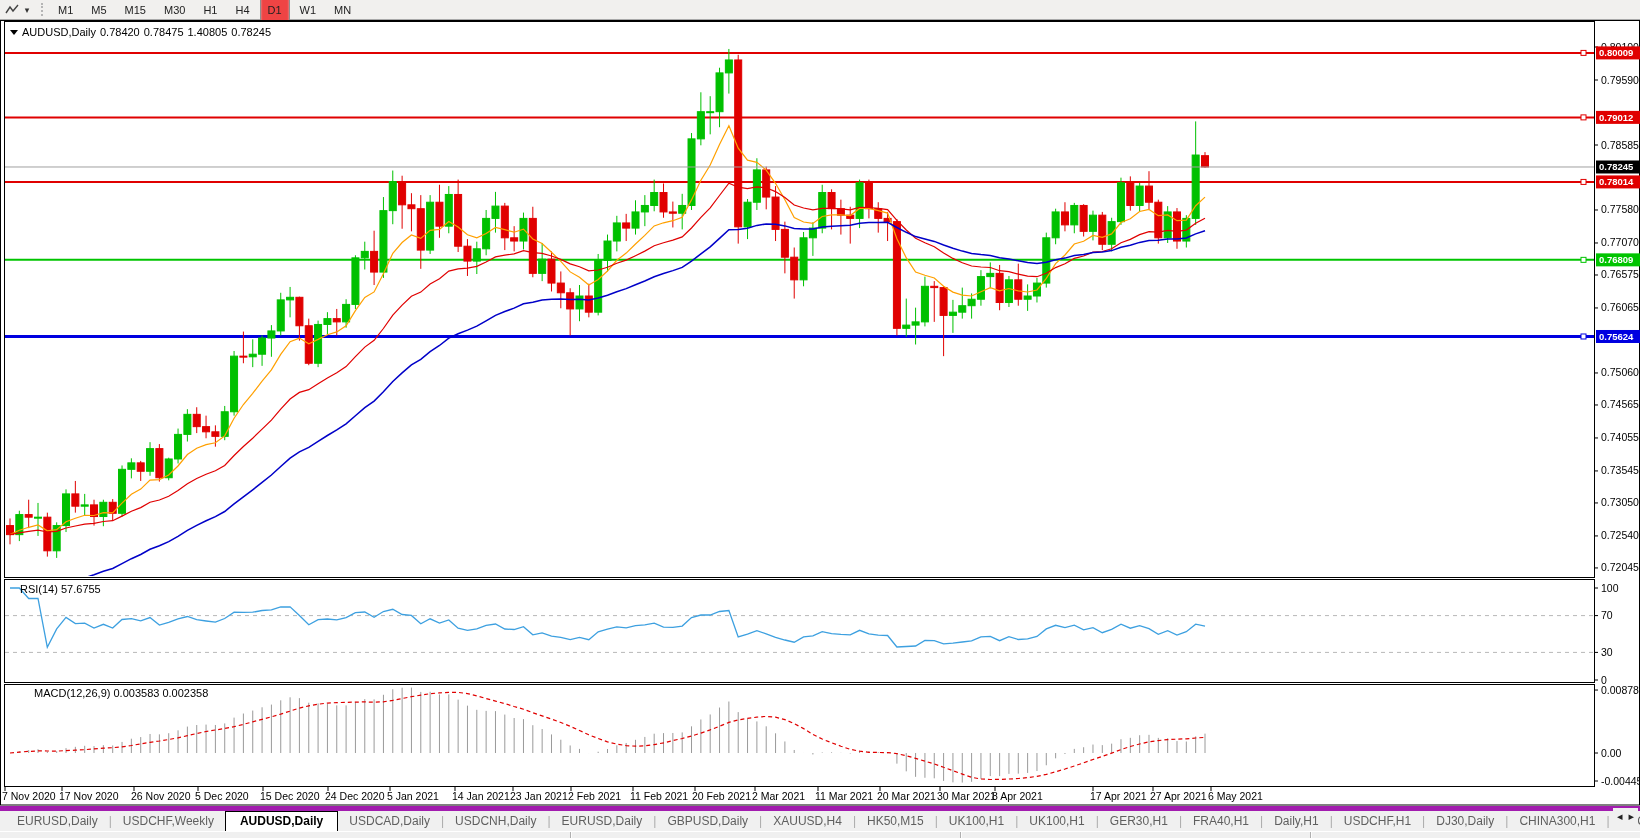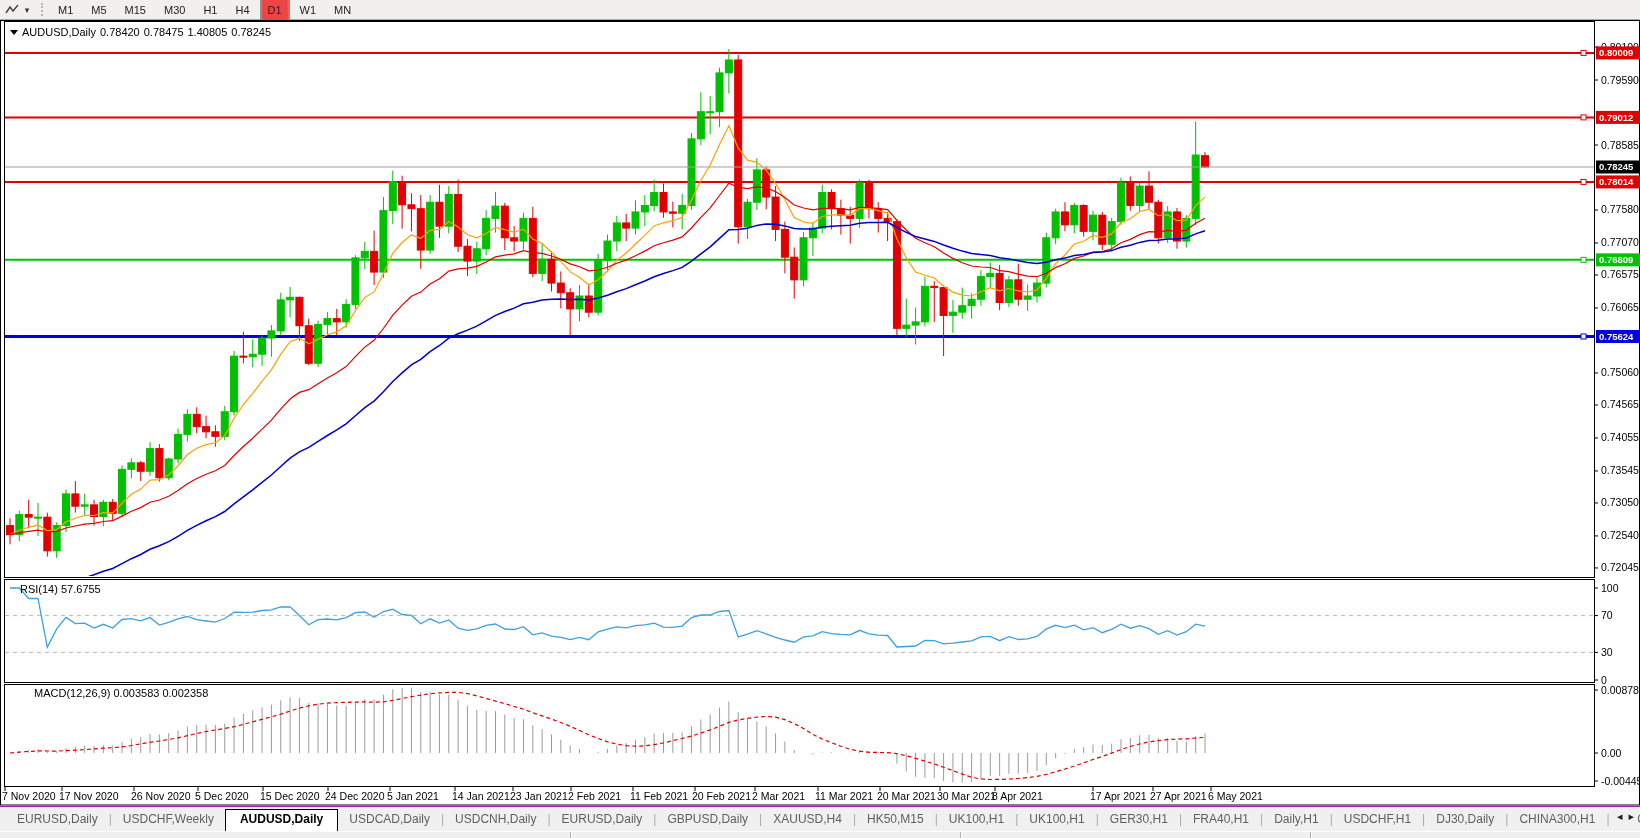--- a/index.html
+++ b/index.html
@@ -14,21 +14,21 @@
   .tf-btn.active{background:#ef4444;border:1px solid #8f8f8f;box-shadow:inset 0 0 2px #cfcfcf;}
   #win{position:absolute;left:0;top:20px;width:1639px;height:785px;}
   #gfx{position:absolute;left:0;top:0;}
   #chart-title{position:absolute;left:10px;top:6px;font-size:11px;color:#000;display:flex;align-items:center;gap:4px;}
   #chart-title b{font-weight:normal;}
   .caret-down{width:0;height:0;border-left:4px solid transparent;border-right:4px solid transparent;border-top:5px solid #000;display:inline-block;}
   .ind-label{position:absolute;font-size:11px;color:#000;}
   svg text{font-family:"Liberation Sans",sans-serif;font-size:10.5px;fill:#000;}
   svg text.boxlbl{font-size:9.5px;font-weight:bold;fill:#fff;}
   #tabbar{position:absolute;left:0;top:806px;width:1640px;height:25px;background:#f0f0f0;
-          border-top:1px solid #a21caf;display:flex;align-items:center;white-space:nowrap;
+          border-top:5px solid #a21caf;display:flex;align-items:center;white-space:nowrap;
           overflow:hidden;font-size:12px;color:#5f5f5f;padding-left:6px;box-sizing:border-box;}
   .tab{padding:0 11px;cursor:pointer;}
   .tab-sep{color:#aaa;width:6px;text-align:center;}
   .tab.active{background:#fff;color:#000;font-weight:bold;border:1.6px solid #000;border-bottom:0;
               padding:2px 14px 5px;position:relative;top:1px;}
   #tab-scroll{position:absolute;right:2px;top:808px;display:flex;gap:6px;font-size:11px;color:#222;
               background:#f0f0f0;padding:2px 4px;}
   #tab-scroll span{cursor:pointer;}
   #statusbar{position:absolute;left:0;top:831px;width:1640px;height:7px;background:#f0f0f0;border-top:1px solid #fff;}
   .st-sep{position:absolute;top:0;width:0;height:7px;border-left:1px solid #b0b0b0;border-right:1px solid #fdfdfd;}

